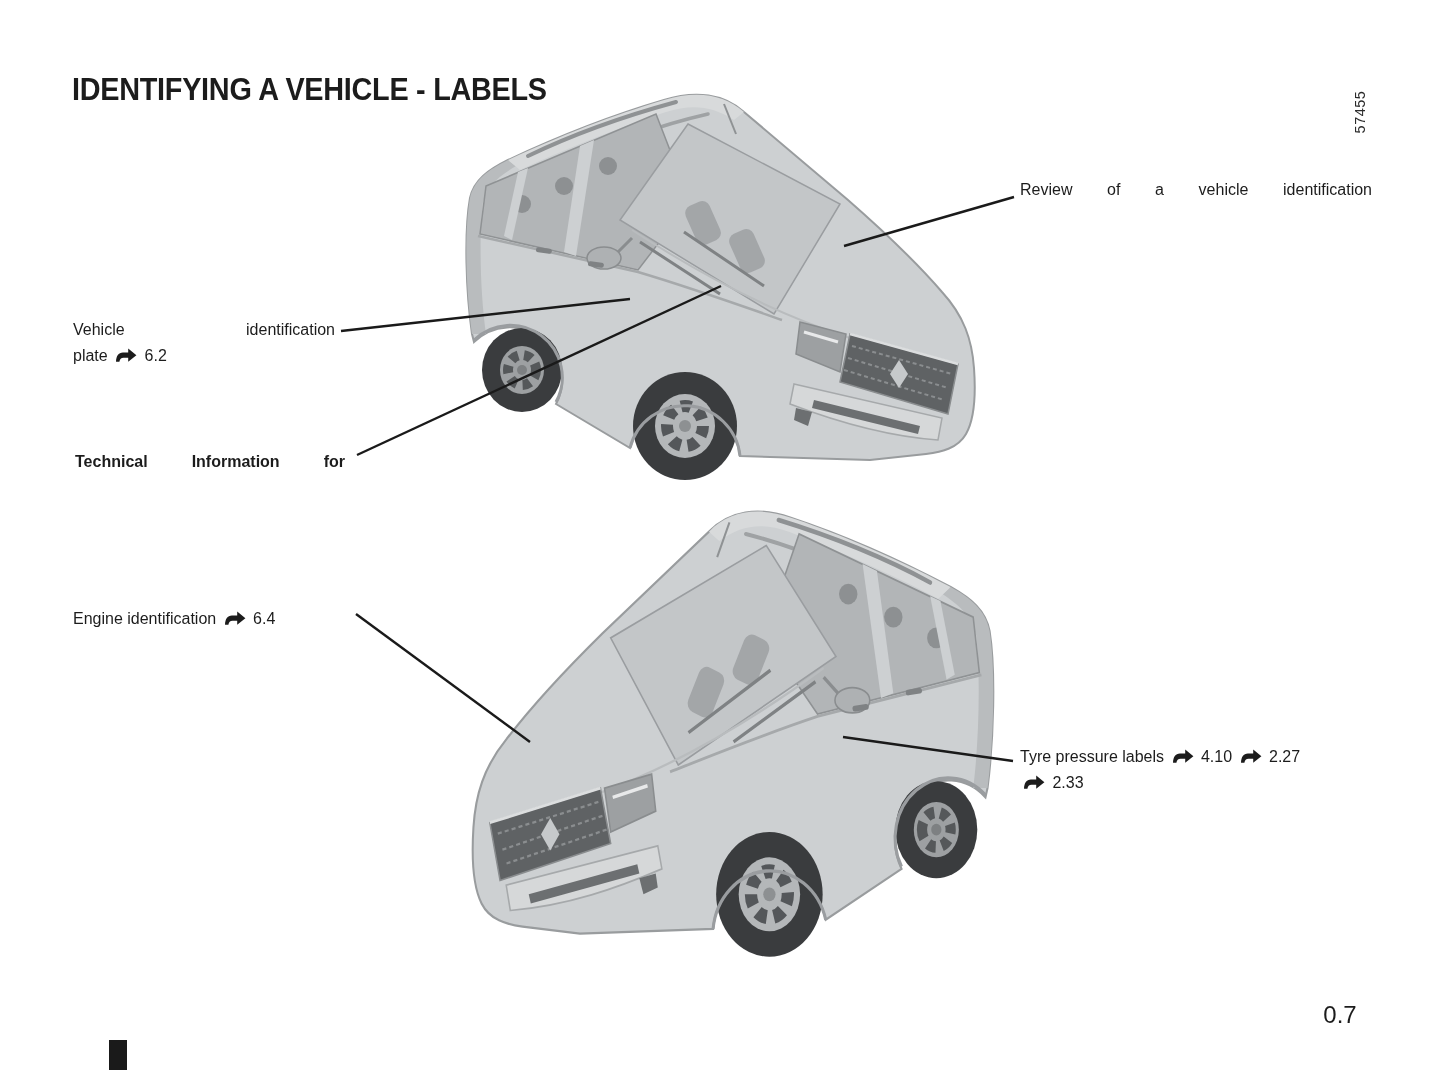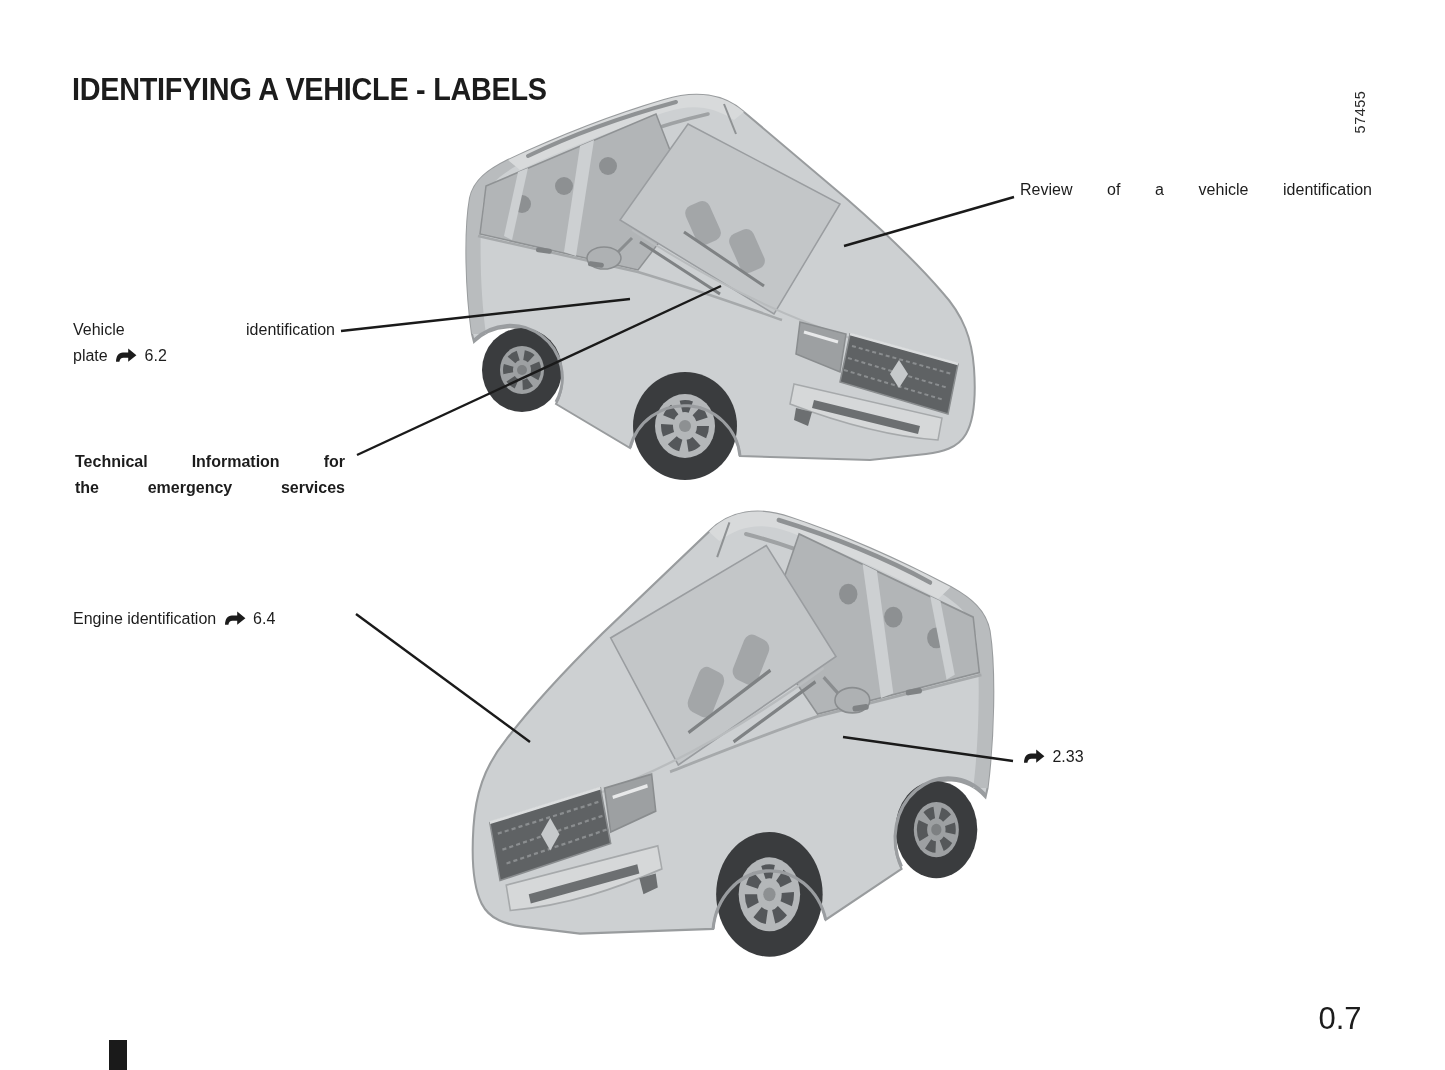--- a/index.html
+++ b/index.html
@@ -13,21 +13,21 @@
     font-size:31px;font-weight:bold;white-space:nowrap;margin-top:48px;
   }
   .page-title .squeeze{display:inline-block;transform:scaleX(.93);transform-origin:0 50%;letter-spacing:-0.3px;}
   .fig-num{
     position:absolute;left:1330px;top:104px;width:60px;height:16px;
     text-align:center;font-size:14.5px;color:#2b2b2b;letter-spacing:.5px;
     transform:rotate(-90deg);transform-origin:50% 50%;
   }
   .page-num{
     position:absolute;left:1300px;top:1001px;width:80px;
-    font-size:31px;text-align:center;
+    font-size:24px;text-align:center;
   }
   .tab-marker{
     position:absolute;left:109px;top:1040px;width:18px;height:30px;background:#1a1a1a;
   }
   .callout{
     position:absolute;font-size:16px;line-height:26px;color:#1c1c1c;
   }
   .cl-line{min-height:26px;}
   .cl-line.just{text-align:justify;text-align-last:justify;}
   .ref-arrow{
@@ -129,30 +129,34 @@
 
 <div class="callout" style="left:73px;top:317px;width:262px;">
     <div class="cl-line just">Vehicle identification</div>
     <div class="cl-line">plate <svg class="ref-arrow" viewBox="0 0 22 14" aria-hidden="true">
         <path d="M8,4.6 L13.2,4.6 L13.2,0.6 L21.4,7.2 L13.2,13.8 L13.2,9.8 L8.6,9.8 C6,9.8 4.9,11 4.4,13.8 L1,13.8 C1.2,8.2 3.4,4.6 8,4.6 Z"></path>
       </svg> 6.2</div>
   </div>
 
 <div class="callout" style="left:75px;top:449px;width:270px;font-weight:bold;">
     <div class="cl-line just">Technical Information for</div>
-    <div class="cl-line just">the emergency services</div>
   </div>
 
 <div class="callout" style="left:73px;top:606px;width:330px;">
     <div class="cl-line">Engine identification <svg class="ref-arrow" viewBox="0 0 22 14" aria-hidden="true">
         <path d="M8,4.6 L13.2,4.6 L13.2,0.6 L21.4,7.2 L13.2,13.8 L13.2,9.8 L8.6,9.8 C6,9.8 4.9,11 4.4,13.8 L1,13.8 C1.2,8.2 3.4,4.6 8,4.6 Z"></path>
       </svg> 6.4</div>
   </div>
 
 <div class="callout" style="left:1020px;top:744px;width:356px;">
+    <div class="cl-line">Tyre pressure labels <svg class="ref-arrow" viewBox="0 0 22 14" aria-hidden="true">
+        <path d="M8,4.6 L13.2,4.6 L13.2,0.6 L21.4,7.2 L13.2,13.8 L13.2,9.8 L8.6,9.8 C6,9.8 4.9,11 4.4,13.8 L1,13.8 C1.2,8.2 3.4,4.6 8,4.6 Z"></path>
+      </svg> 4.10 <svg class="ref-arrow" viewBox="0 0 22 14" aria-hidden="true">
+        <path d="M8,4.6 L13.2,4.6 L13.2,0.6 L21.4,7.2 L13.2,13.8 L13.2,9.8 L8.6,9.8 C6,9.8 4.9,11 4.4,13.8 L1,13.8 C1.2,8.2 3.4,4.6 8,4.6 Z"></path>
+      </svg> 2.27</div>
     <div class="cl-line"><svg class="ref-arrow" viewBox="0 0 22 14" aria-hidden="true">
         <path d="M8,4.6 L13.2,4.6 L13.2,0.6 L21.4,7.2 L13.2,13.8 L13.2,9.8 L8.6,9.8 C6,9.8 4.9,11 4.4,13.8 L1,13.8 C1.2,8.2 3.4,4.6 8,4.6 Z"></path>
       </svg> 2.33</div>
   </div>
 
 <div class="page-num">0.7</div>
 
 <div class="tab-marker"></div>
 
 </body></html>

